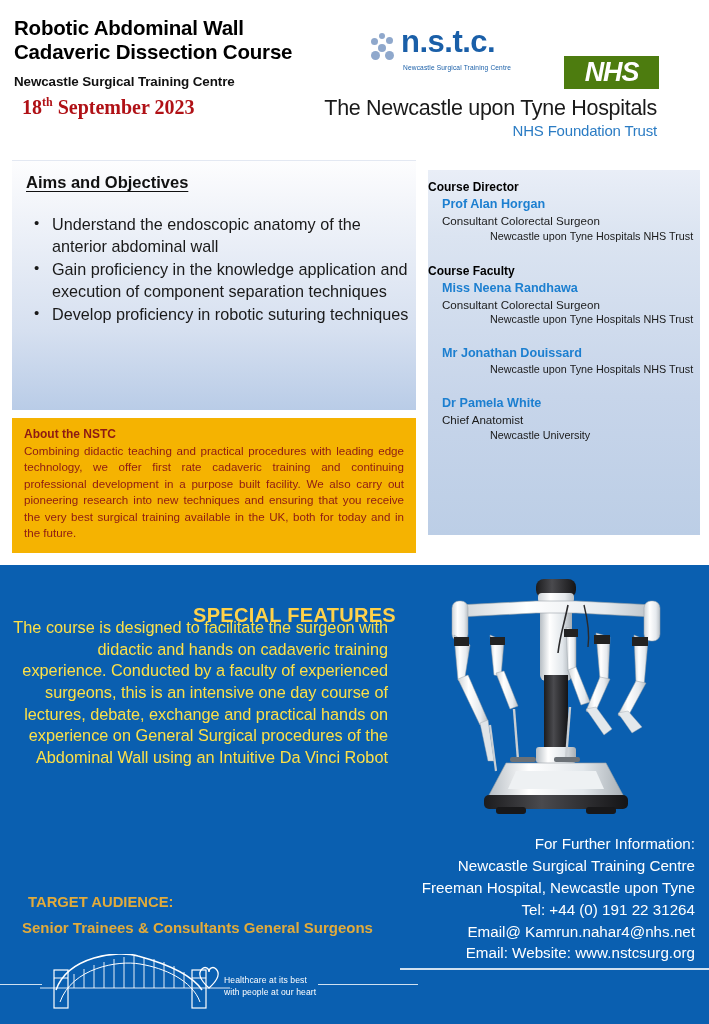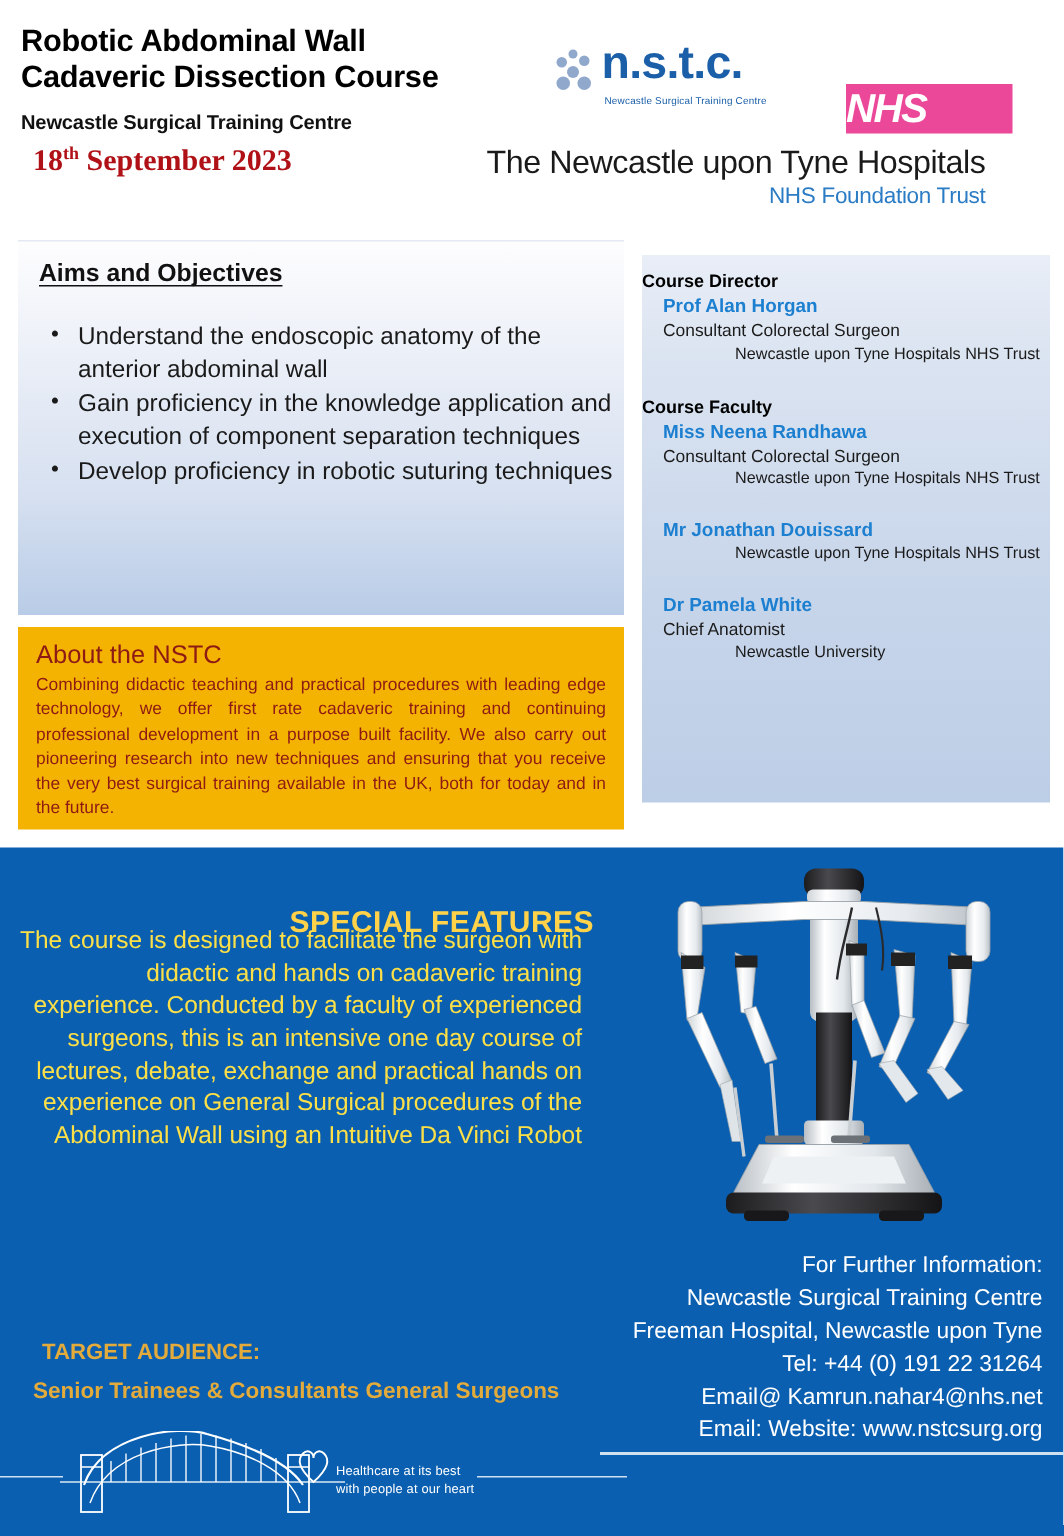--- a/index.html
+++ b/index.html
@@ -43,22 +43,22 @@
     font-family: "Liberation Sans", sans-serif; letter-spacing: -0.5px;
   }
   .nstc-sub {
     position: absolute; left: 32px; top: 38px;
     font-size: 6.6px; color: #1a5fa8; letter-spacing: 0.15px;
   }
 
   
   .nhs-badge {
     position: absolute; left: 564px; top: 56px;
-    width: 111px; height: 33px; background: #ec4899;
-    display: flex; align-items: center; 
+    width: 95px; height: 33px; background: #4d7c0f;
+    display: flex; align-items: center; justify-content: center;
   }
   .nhs-badge span {
     color: #fff; font-weight: bold; font-style: italic;
     font-size: 27px; letter-spacing: -1.2px;
     font-family: "Liberation Sans", sans-serif;
   }
   .trust-name {
     position: absolute; right: 52px; top: 96px;
     font-size: 21.5px; color: #1a1a1a; letter-spacing: -0.3px;
     white-space: nowrap;
@@ -92,21 +92,21 @@
     font-size: 15px; color: #1a1a1a;
   }
 
   
   .about-box {
     position: absolute; left: 12px; top: 418px; width: 404px; height: 135px;
     background: #f5b301;
     padding: 9px 12px 0 12px;
   }
   .about-title {
-    font-size: 17px; font-weight: normal; color: #8d1a14; margin-bottom: 2px;
+    font-size: 12px; font-weight: bold; color: #8d1a14; margin-bottom: 2px;
   }
   .about-text {
     font-size: 11.6px; color: #8d1a14; line-height: 1.42;
     text-align: justify; text-justify: inter-word;
   }
 
   
   .faculty {
     position: absolute; left: 428px; top: 170px; width: 272px; height: 365px;
     background: linear-gradient(to bottom, #e9eef7 0%, #dbe4f1 18%, #c7d5ea 62%, #bccee6 100%);

